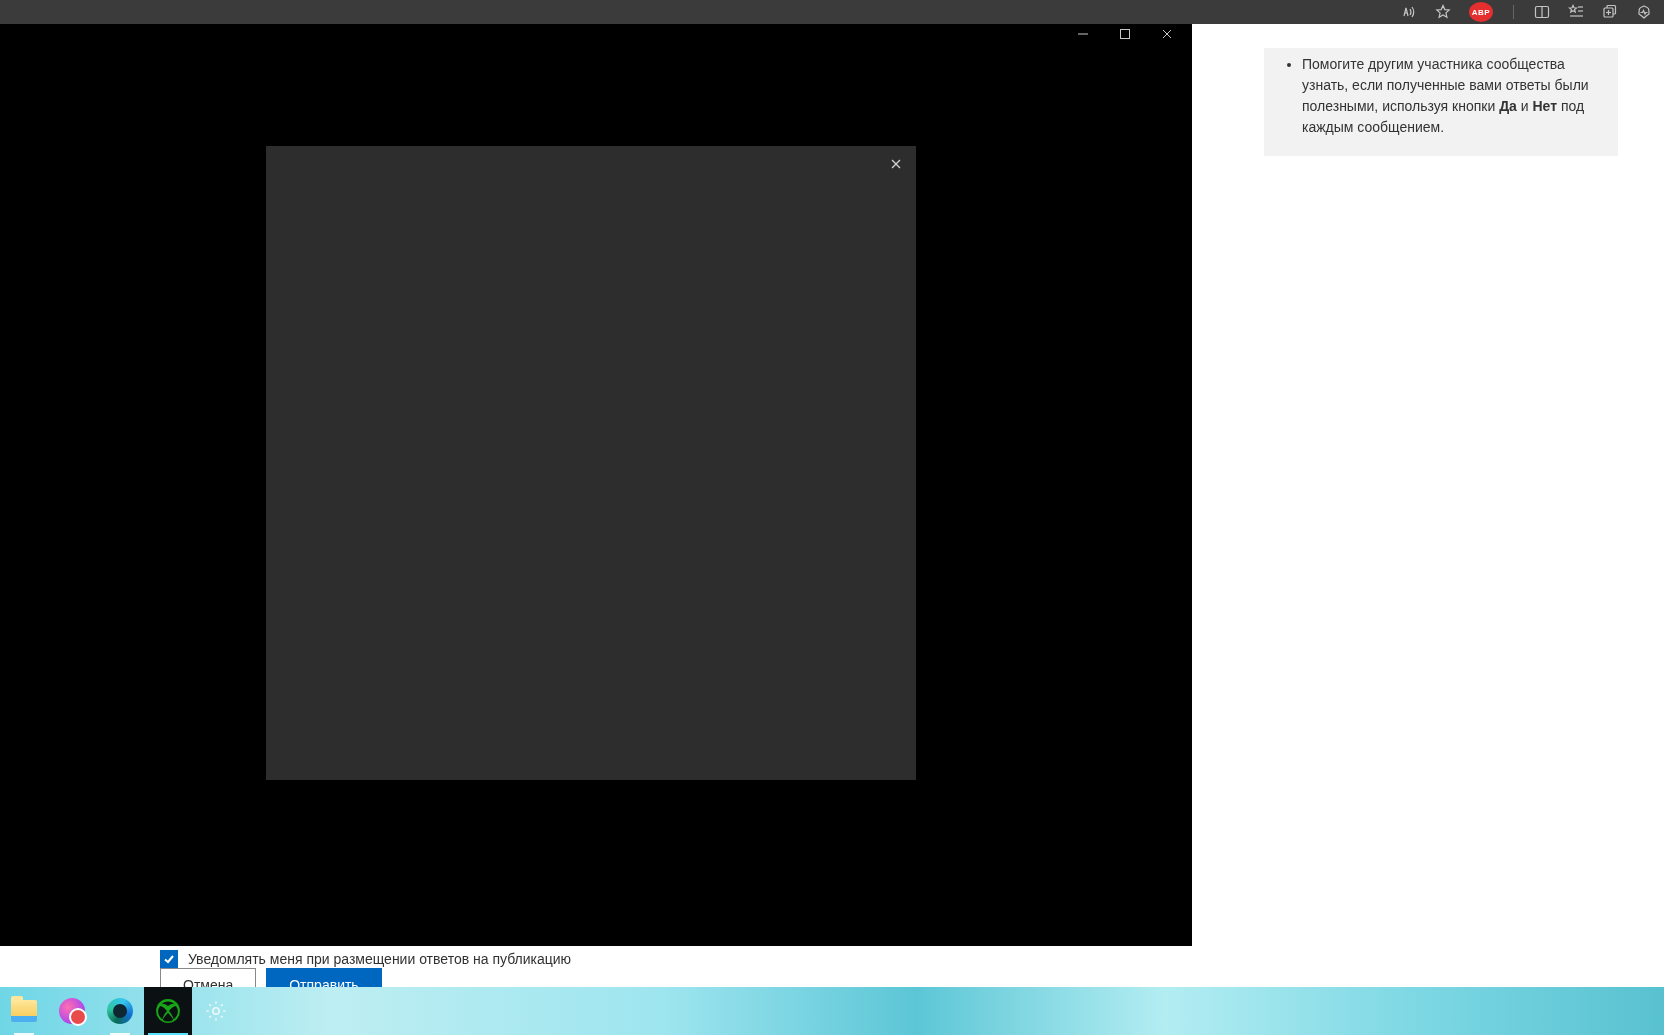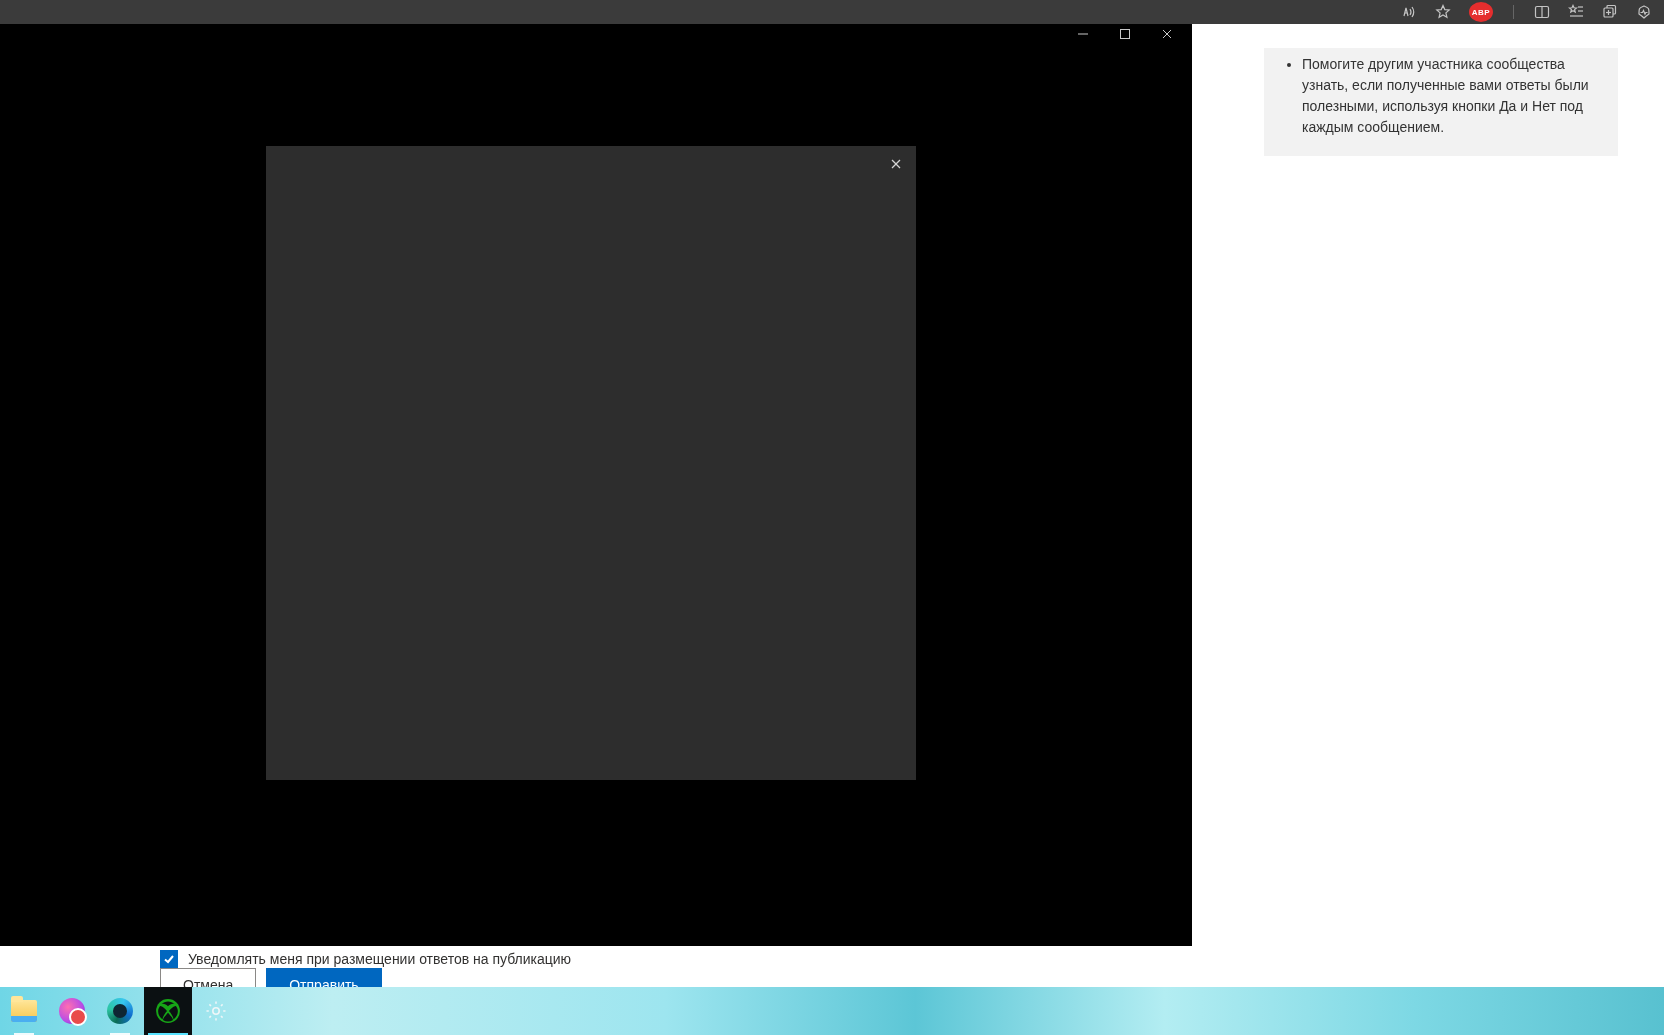--- a/index.html
+++ b/index.html
@@ -85,21 +85,21 @@
     line-height: 1.5;
   }
   .info-panel ul {
     list-style: disc;
     padding-left: 20px;
   }
   .info-panel li {
     margin-top: 6px;
   }
   .info-panel .da, .info-panel .net {
-    font-weight: 400;
+    font-weight: 700;
   }
 
   
   .embedded-window {
     position: absolute;
     top: 0;
     left: 0;
     width: 1192px;
     height: 922px;
     background: #000000;

